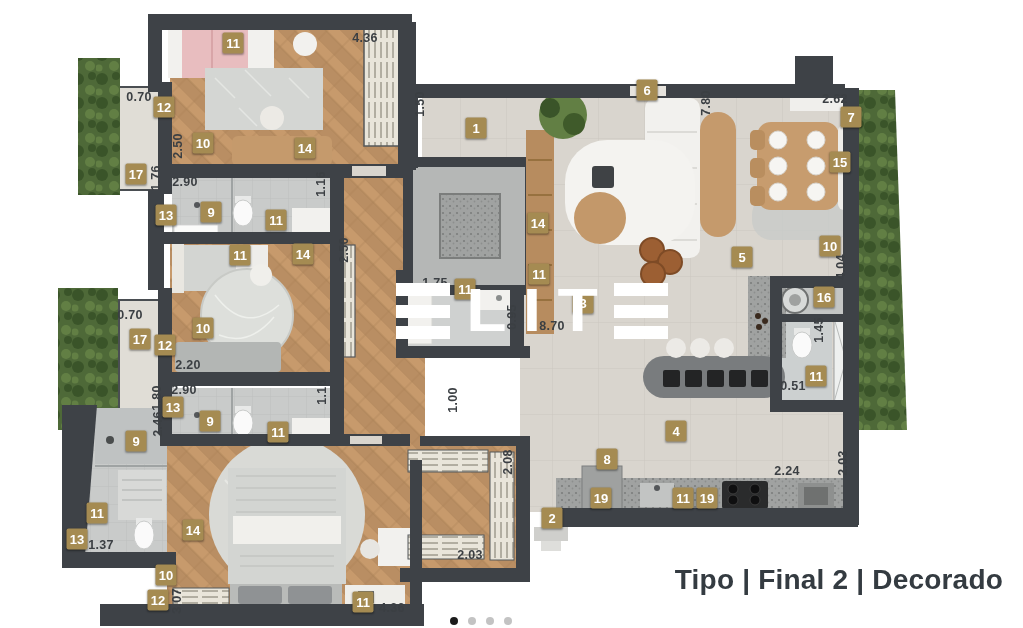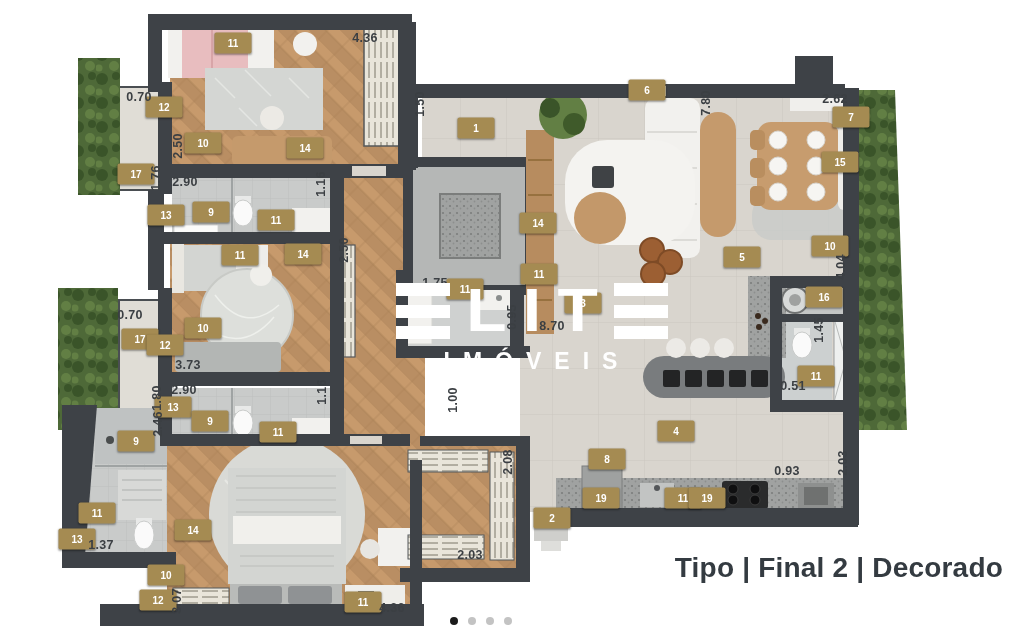--- a/index.html
+++ b/index.html
@@ -1,34 +1,34 @@
 <!DOCTYPE html>
 <html style="--wall: #3e4247; --badge: #a58b52; --wood: #b98e63; --wood-light: #c79a6c; --wood-dark: #a87f55; --tile: #d9d5ce; --tile-line: #ccc7c0; --bath: #c9cbca; --bath-line: #bdbfbe; --green: #4e6938; --green-dark: #3a5429; --green-light: #627f44; --counter: #a0a2a1; --counter-dot: #7c7e7d; --island: #797c7e; --furn-white: #f2f1ee; --furn-gray: #d3d5d2; --furn-dark: #8f9294; --pink: #e8bdbf; --wardrobe: #e9e5da; --wardrobe-tick: #7a7668; --dim-text: #3b3f43; --caption-text: #343b41; --dot-active: #1b1b1b; --dot-inactive: #c3c3c3;"><head>
 <meta charset="utf-8">
 <style>
   html,body{margin:0;padding:0;background:#fff;}
   .stage{position:relative;width:1023px;height:628px;background:#fff;overflow:hidden;
          font-family:"Liberation Sans",sans-serif;}
   .stage svg{position:absolute;left:0;top:0;}
   .overlay{position:absolute;left:0;top:0;width:100%;height:100%;pointer-events:none;}
-  .badge{position:absolute;width:37px;height:21px;border-radius:2px;
-         background:var(--badge);color:#fff;font-size:10px;font-weight:bold;
+  .badge{position:absolute;width:21px;height:21px;border-radius:2px;
+         background:var(--badge);color:#fff;font-size:13px;font-weight:bold;
          display:flex;align-items:center;justify-content:center;
          transform:translate(-50%,-50%);box-shadow:0 1px 2px rgba(0,0,0,.35);}
   .dim{position:absolute;font-size:12.5px;font-weight:bold;color:var(--dim-text);
        transform:translate(-50%,-50%);white-space:nowrap;letter-spacing:.3px;}
   .dim.v{transform:translate(-50%,-50%) rotate(-90deg);}
   .watermark{position:absolute;left:396px;top:283px;width:272px;color:#fff;text-align:center;}
   .wm-row{display:flex;justify-content:space-between;align-items:stretch;height:56px;}
   .wm-ebar{width:54px;display:flex;flex-direction:column;justify-content:space-between;}
   .wm-ebar i{display:block;height:13px;background:#fff;}
   .wm-letter{font-size:66px;line-height:54px;font-weight:bold;transform:scaleY(.92);}
   .wm-sub{margin-top:9px;font-size:23px;font-weight:bold;letter-spacing:13px;
           padding-left:10px;white-space:nowrap;}
-  .caption{position:absolute;right:20px;top:552px;font-size:28px;font-weight:bold;
+  .caption{position:absolute;right:20px;top:564px;font-size:28px;font-weight:bold;
            color:var(--caption-text);letter-spacing:.2px;}
   .dots{position:absolute;left:450px;top:617px;display:flex;gap:10px;}
   .dot{width:8px;height:8px;border-radius:50%;background:var(--dot-inactive);}
   .dot.active{background:var(--dot-active);}
 </style>
 </head>
 <body>
 
 <div class="stage">
 
@@ -320,60 +320,59 @@
   <div class="overlay">
       <div class="dim" style="left: 365px; top: 38px;">4.36</div>
       <div class="dim v" style="left: 420px; top: 104px;">1.50</div>
       <div class="dim" style="left: 139px; top: 97px;">0.70</div>
       <div class="dim v" style="left: 178px; top: 146px;">2.50</div>
       <div class="dim v" style="left: 156px; top: 178px;">1.76</div>
       <div class="dim" style="left: 185px; top: 182px;">2.90</div>
       <div class="dim v" style="left: 321px; top: 184px;">1.16</div>
       <div class="dim v" style="left: 344px; top: 250px;">2.50</div>
       <div class="dim" style="left: 130px; top: 315px;">0.70</div>
-      <div class="dim" style="left: 188px; top: 365px;">3.73</div>
+      <div class="dim" style="left: 188px; top: 365px;">2.20</div>
       <div class="dim" style="left: 184px; top: 390px;">2.90</div>
       <div class="dim v" style="left: 157px; top: 398px;">1.80</div>
       <div class="dim v" style="left: 322px; top: 392px;">1.16</div>
       <div class="dim v" style="left: 158px; top: 424px;">2.46</div>
       <div class="dim" style="left: 101px; top: 545px;">1.37</div>
       <div class="dim v" style="left: 177px; top: 601px;">3.07</div>
       <div class="dim" style="left: 392px; top: 608px;">4.36</div>
       <div class="dim v" style="left: 508px; top: 462px;">2.08</div>
       <div class="dim" style="left: 470px; top: 555px;">2.03</div>
       <div class="dim" style="left: 435px; top: 283px;">1.75</div>
       <div class="dim v" style="left: 512px; top: 317px;">0.95</div>
       <div class="dim" style="left: 552px; top: 326px;">8.70</div>
       <div class="dim v" style="left: 453px; top: 400px;">1.00</div>
       <div class="dim v" style="left: 706px; top: 103px;">7.80</div>
       <div class="dim" style="left: 835px; top: 99px;">2.62</div>
       <div class="dim v" style="left: 841px; top: 267px;">4.04</div>
       <div class="dim v" style="left: 819px; top: 330px;">1.45</div>
       <div class="dim" style="left: 793px; top: 386px;">0.51</div>
-      <div class="dim" style="left: 787px; top: 471px;">0.93</div>
+      <div class="dim" style="left: 787px; top: 471px;">2.24</div>
       <div class="dim v" style="left: 843px; top: 463px;">2.03</div>
     </div>
 
   <div class="watermark">
     <div class="wm-row">
         <span class="wm-ebar">
           <i></i>
           <i></i>
           <i></i>
         </span>
         <span class="wm-letter">L</span>
         <span class="wm-letter">I</span>
         <span class="wm-letter">T</span>
         <span class="wm-ebar">
           <i></i>
           <i></i>
           <i></i>
         </span>
       </div>
-    <div class="wm-sub">IMÓVEIS</div>
   </div>
 
   <div class="caption">Tipo | Final 2 | Decorado</div>
 
   <div class="dots">
       <span class="dot active"></span>
       <span class="dot"></span>
       <span class="dot"></span>
       <span class="dot"></span>
     </div>

